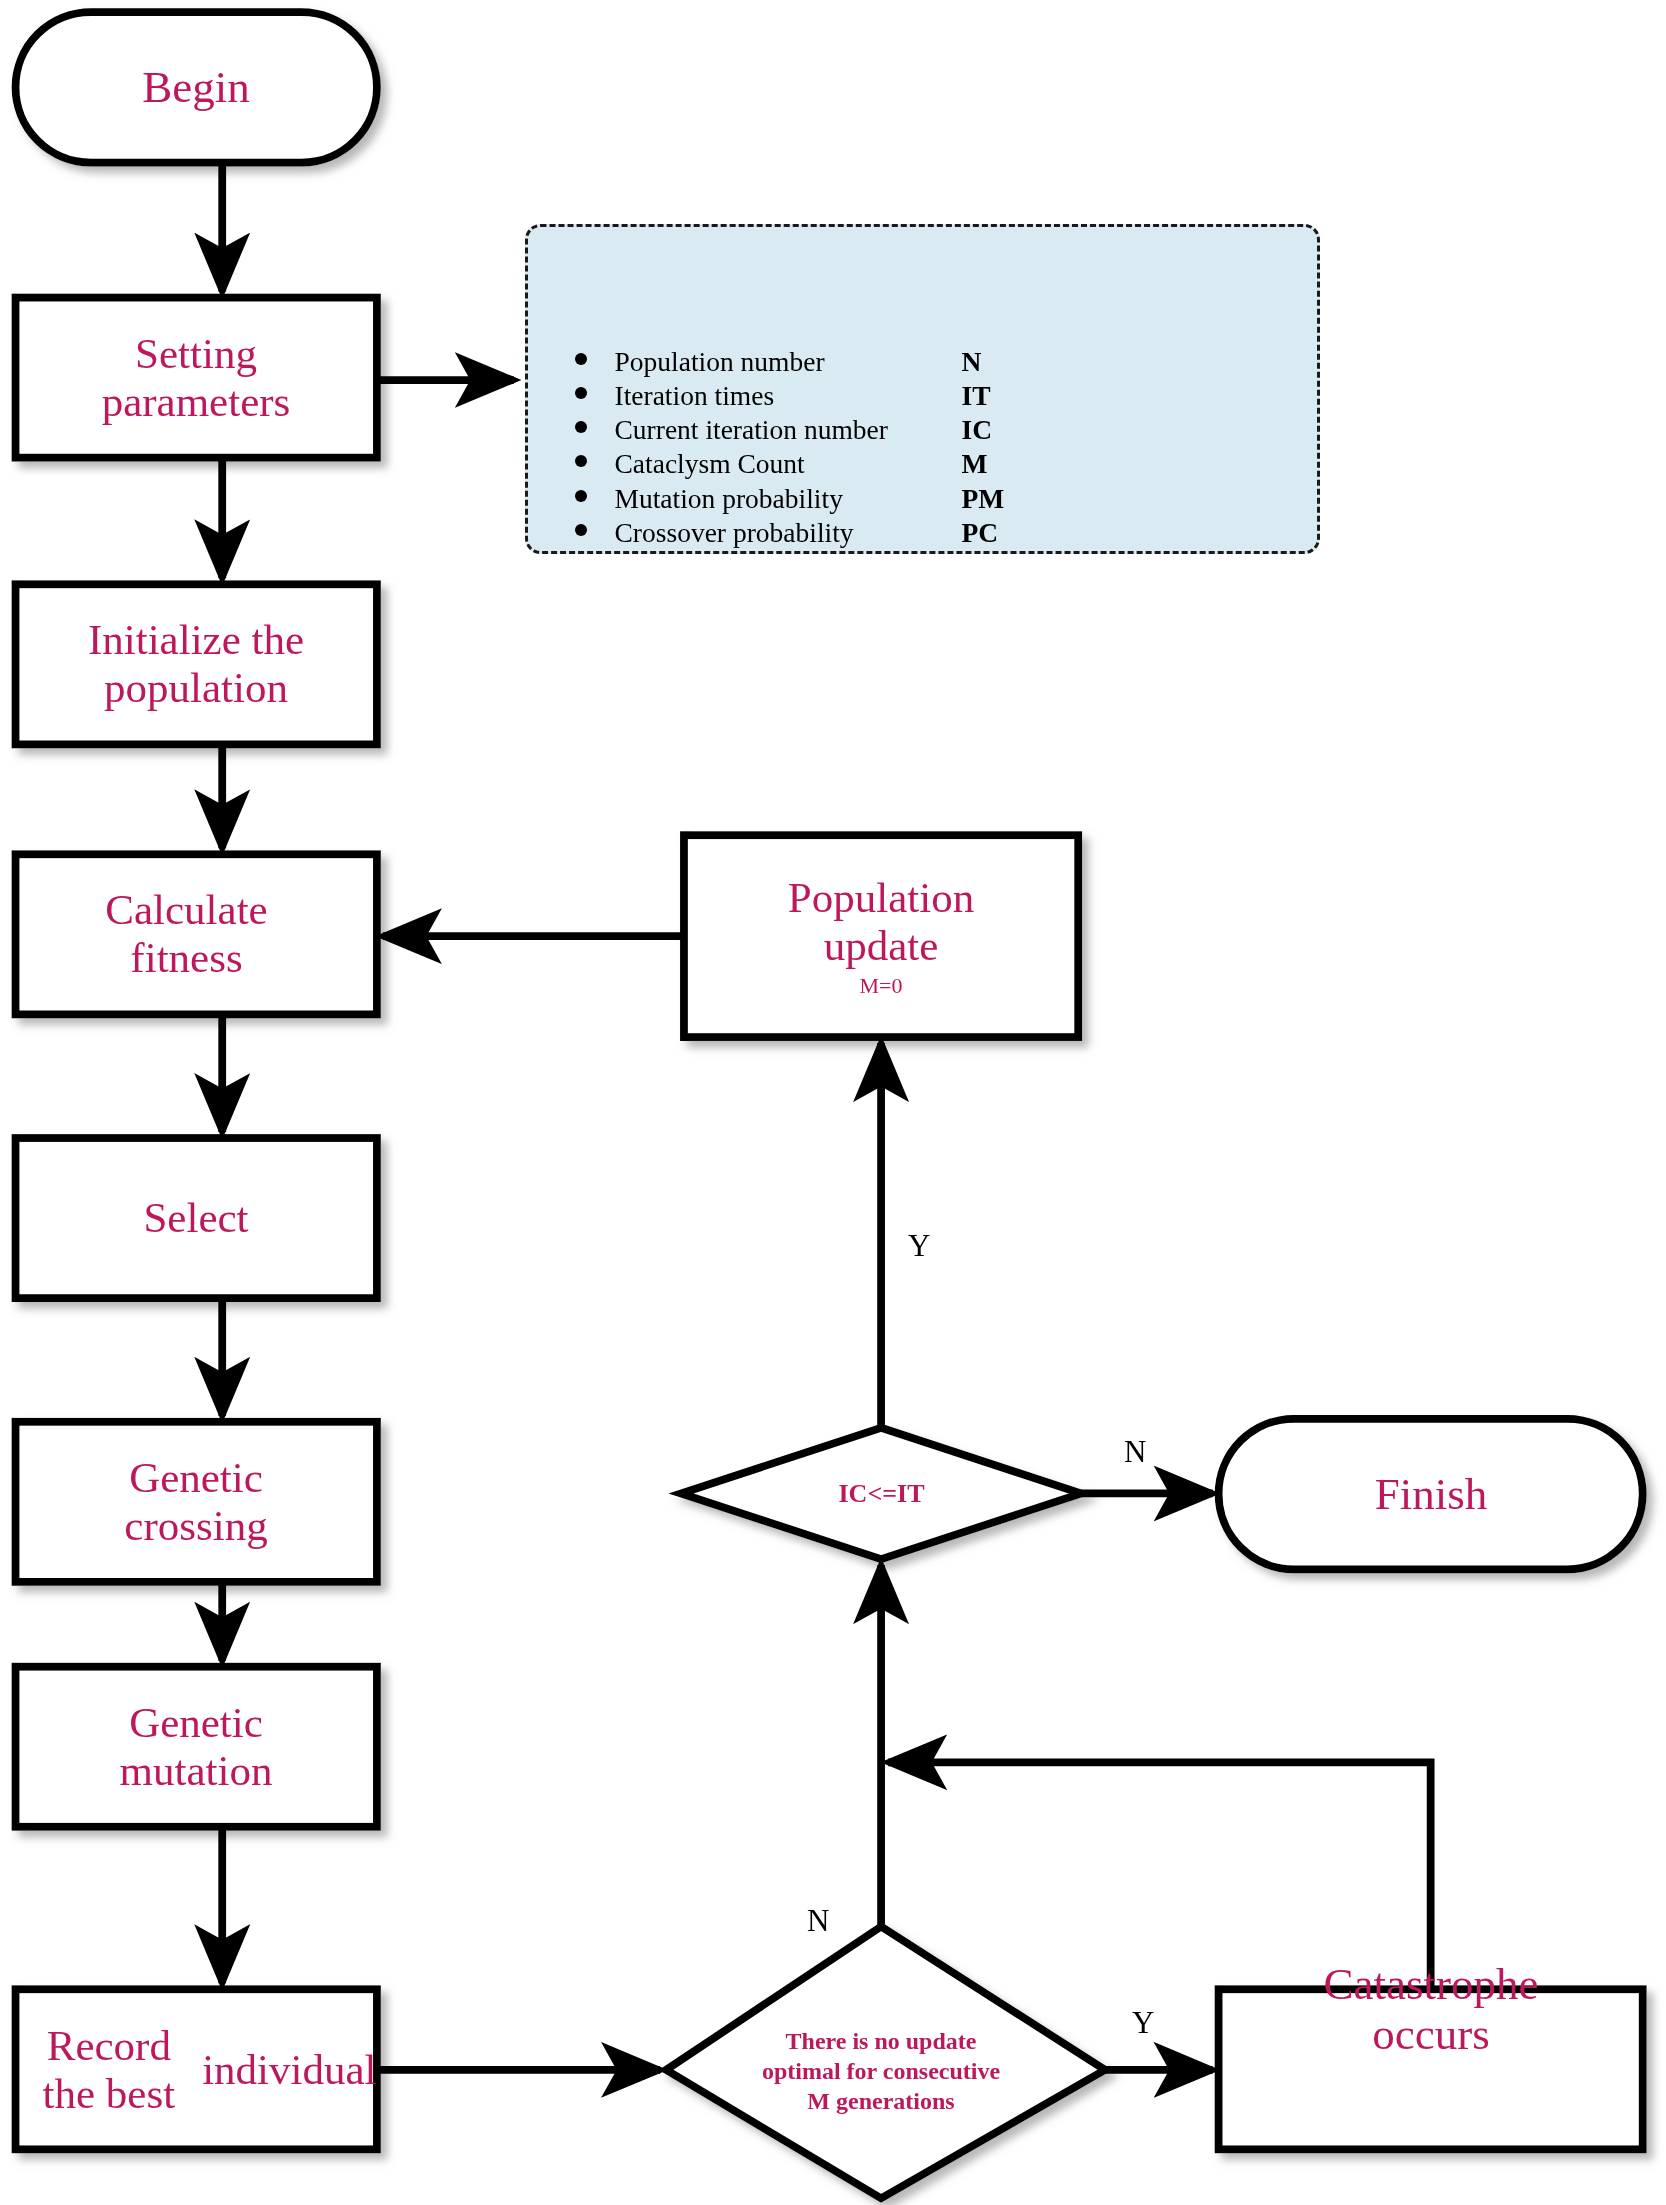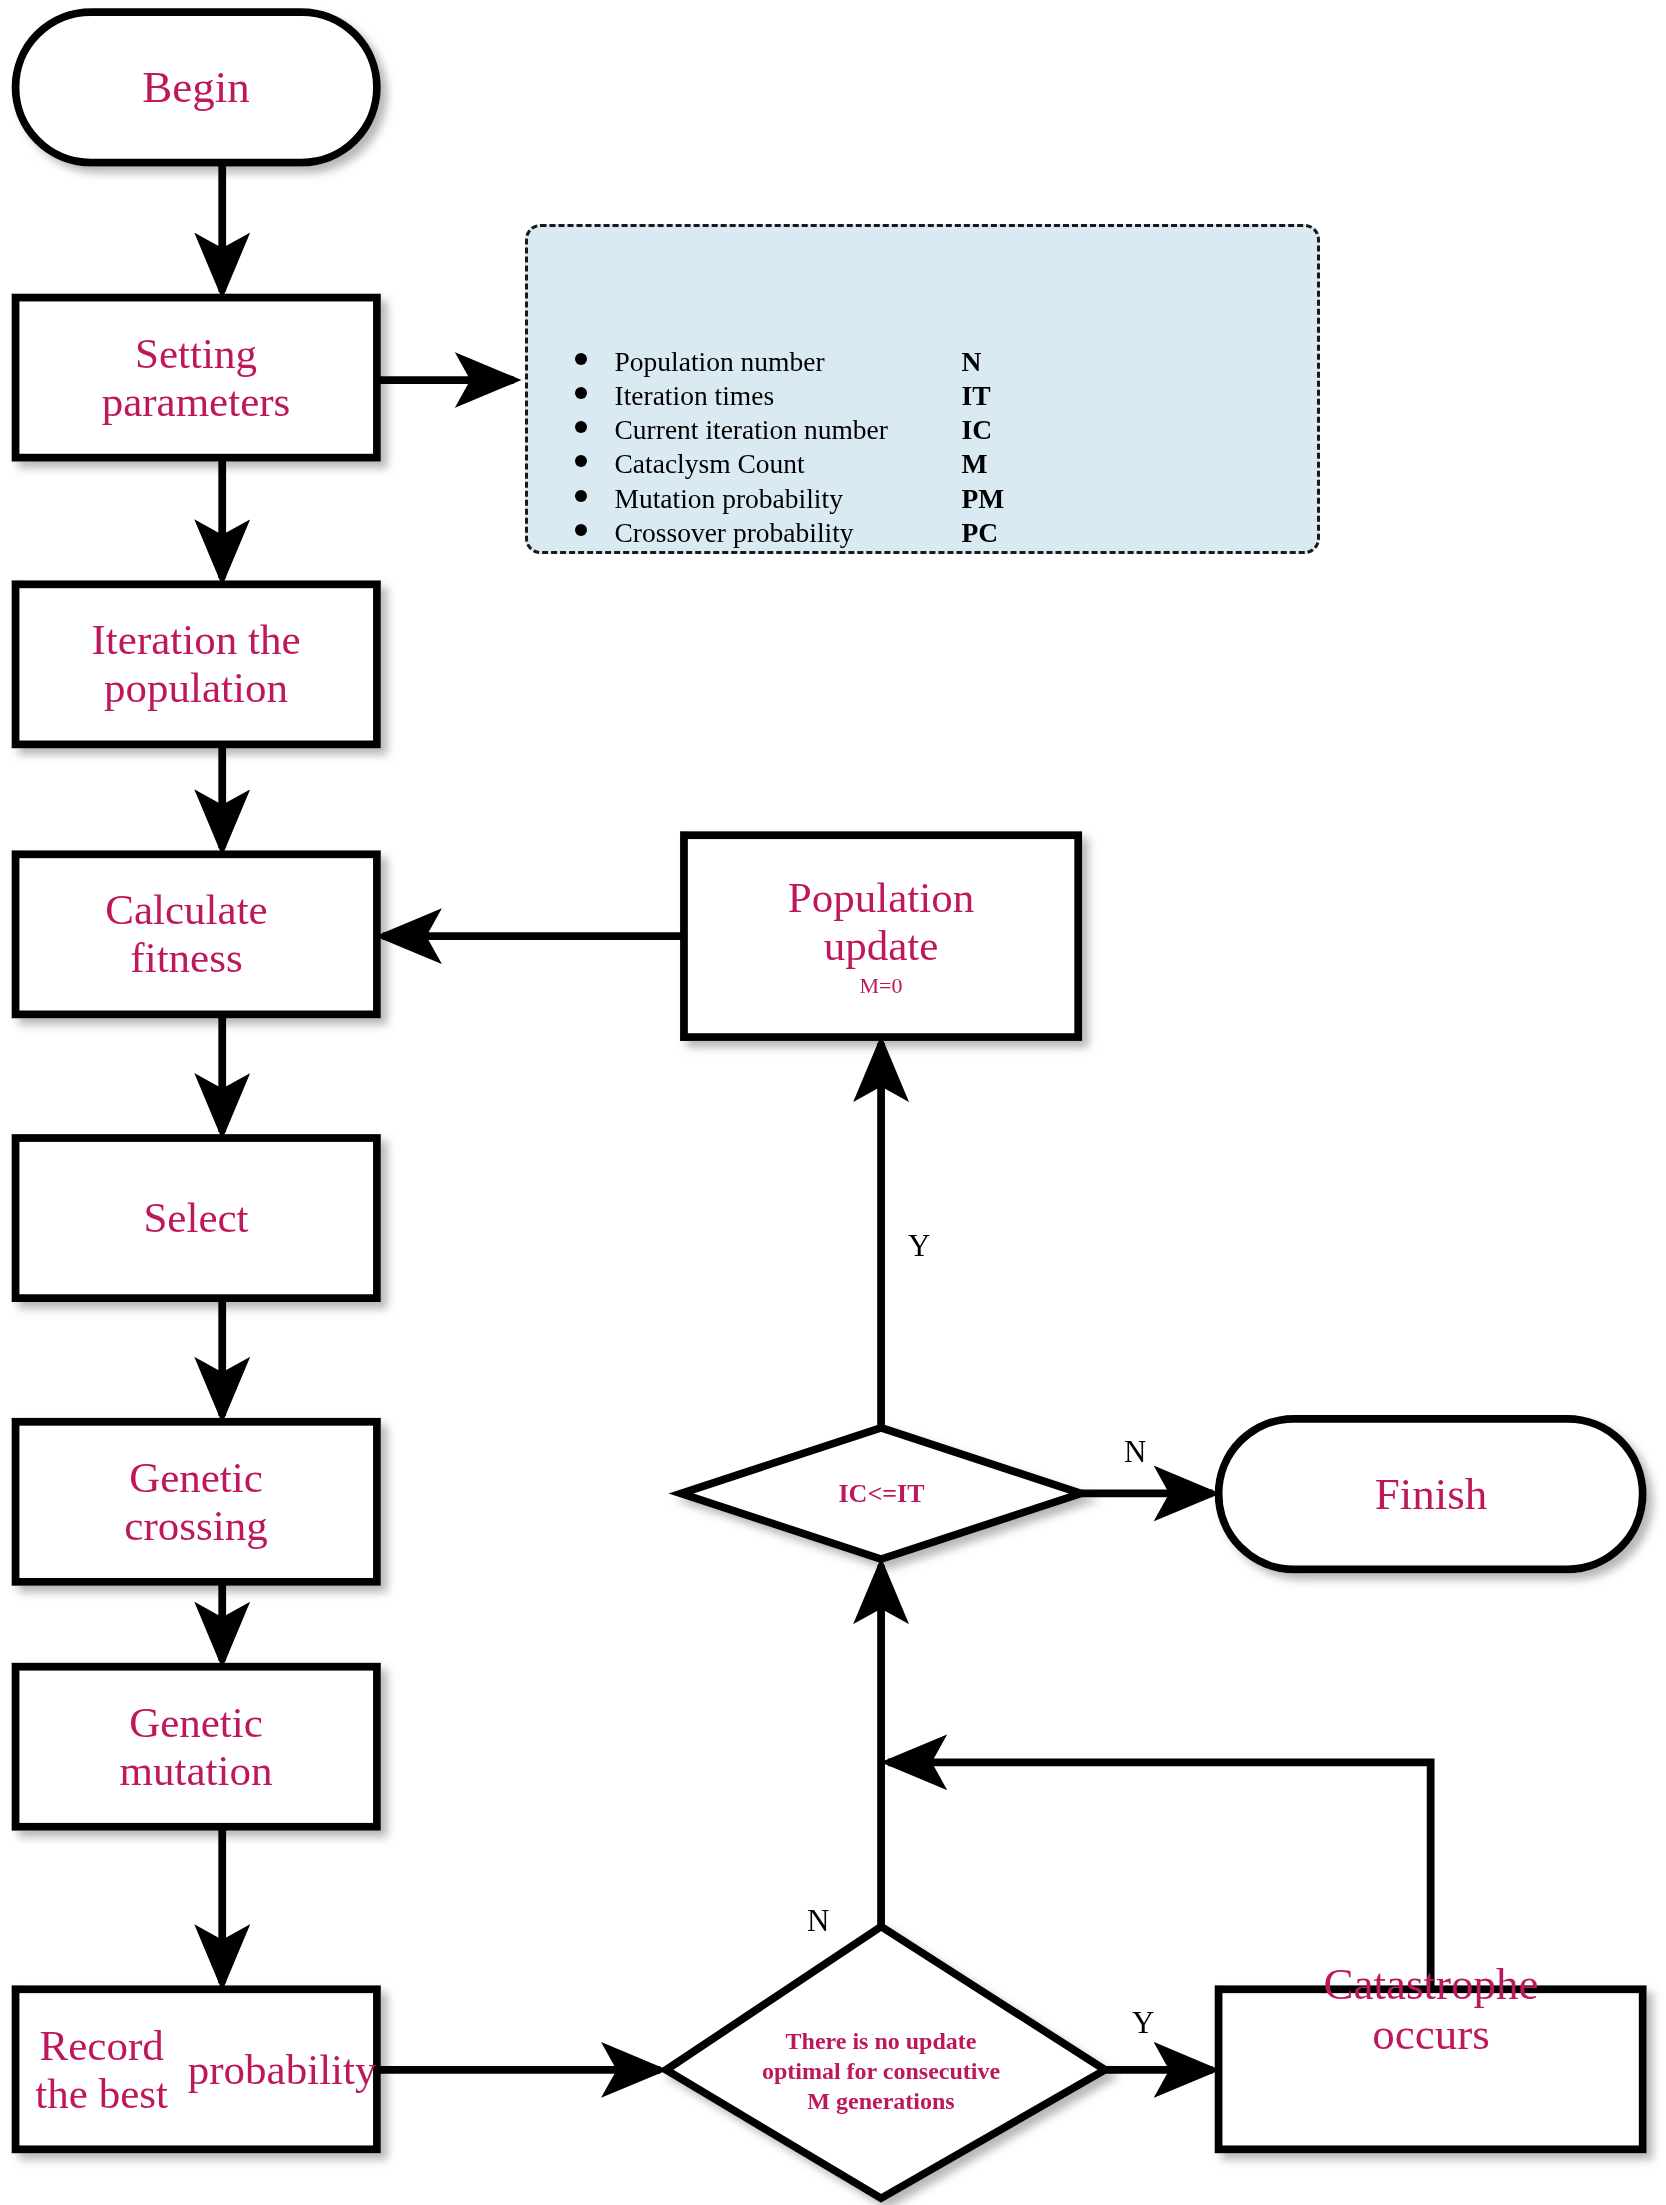--- a/index.html
+++ b/index.html
@@ -119,21 +119,21 @@
   </svg>
 
   <div class="nodeLabel nl-term" style="left:15.5px;top:12px;width:361px;height:151px;">Begin</div>
 
   <div class="nodeLabel nl-proc" style="left:15.5px;top:298px;width:361px;height:160px;flex-direction:column;">
     <span>Setting</span>
     <span>parameters</span>
   </div>
 
   <div class="nodeLabel nl-proc" style="left:15.5px;top:584px;width:361px;height:160px;flex-direction:column;">
-    <span>Iteration the</span>
+    <span>Initialize the</span>
     <span>population</span>
   </div>
 
   <div class="nodeLabel nl-proc" style="left:6px;top:854px;width:361px;height:160px;flex-direction:column;">
     <span>Calculate</span>
     <span>fitness</span>
   </div>
 
   <div class="nodeLabel nl-proc" style="left:15.5px;top:1138px;width:361px;height:160px;">Select</div>
 
@@ -142,21 +142,21 @@
     <span>crossing</span>
   </div>
 
   <div class="nodeLabel nl-proc" style="left:15.5px;top:1667px;width:361px;height:160px;flex-direction:column;">
     <span>Genetic</span>
     <span>mutation</span>
   </div>
 
   <div class="nodeLabel nl-proc" style="left:15.5px;top:1990px;width:361px;height:160px;flex-direction:row;">
     <span>Record the best</span>
-    <span>probability</span>
+    <span>individual</span>
   </div>
 
   <div class="nodeLabel nl-proc" style="left:684px;top:835px;width:394px;height:202px;flex-direction:column;">
     <span>Population</span>
     <span>update</span>
     <span class="nl-small" style="margin-top:3.6px;">M=0</span>
   </div>
 
   <div class="nodeLabel nl-diamond" style="left:717px;top:1458px;width:329px;height:72px;">IC&lt;=IT</div>
 

